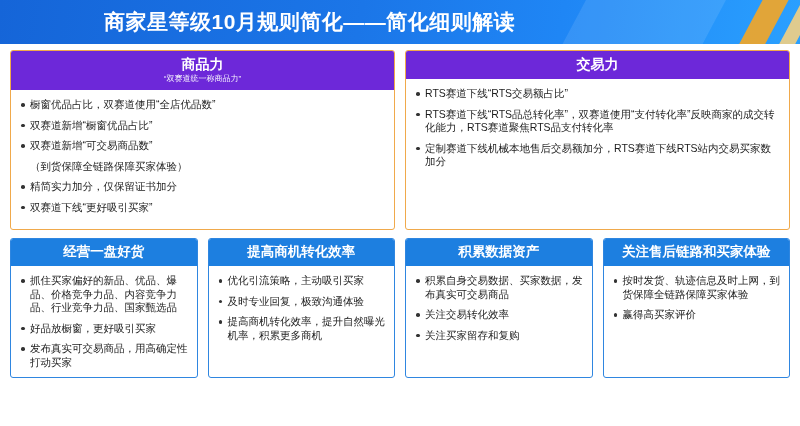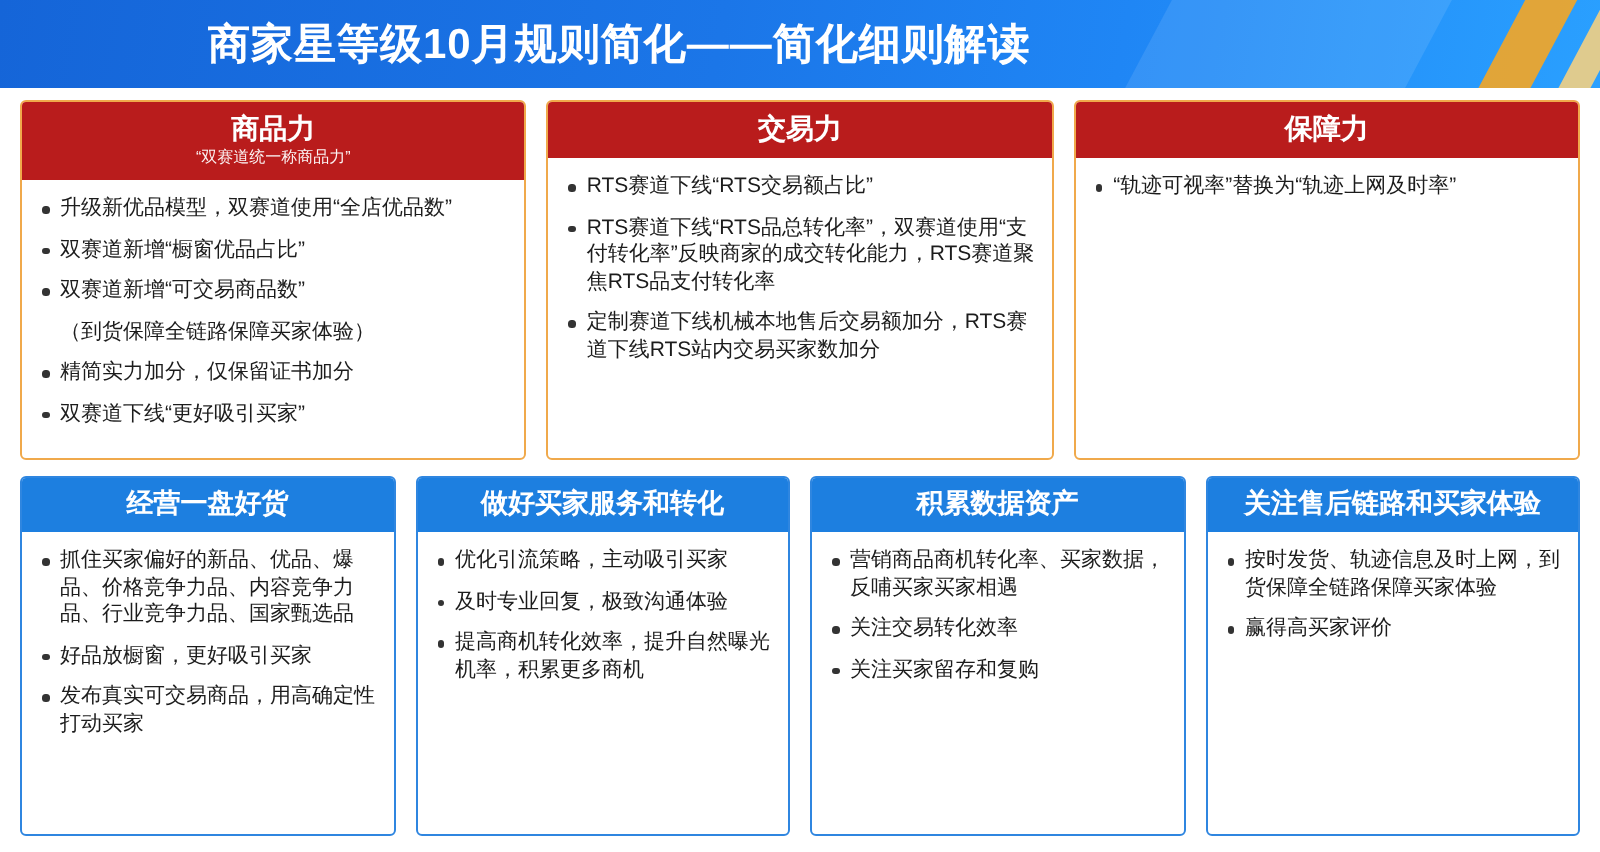--- a/index.html
+++ b/index.html
@@ -36,35 +36,35 @@
     white-space:nowrap;
   }
 
   
   .board{
     position:absolute;left:0;top:44px;width:800px;height:382px;
     padding:6px 10px 10px 10px;box-sizing:border-box;
   }
   .row{display:flex;gap:10px;}
   .row.top{height:180px;margin-bottom:8px;}
-  .row.bottom{height:180px;}
+  .row.bottom{height:140px;}
 
   .card{
     flex:1 1 0;
     border:1px solid #f0a94b;
     border-radius:3px;
     background:#ffffff;
     display:flex;flex-direction:column;
     box-sizing:border-box;
     overflow:hidden;
   }
   .card.blue{border-color:#2f86e0;}
 
   .card-head{
-    background:#b91c1c;
+    background:#6d28d9;
     color:#ffffff;
     text-align:center;
     padding:5px 4px 6px 4px;
   }
   .card.blue .card-head{background:#1d7fe0;}
   .card-head .h-title{
     font-size:14px;font-weight:bold;line-height:16px;
   }
   .card-head .h-sub{
     font-size:8px;line-height:11px;margin-top:1px;opacity:.95;
@@ -110,21 +110,21 @@
   <div class="board">
     <div class="row top">
 
       <div class="card">
         <div class="card-head">
           <div class="h-title">商品力</div>
           <div class="h-sub">“双赛道统一称商品力”</div>
         </div>
         <div class="card-body">
           <ul class="bullets">
-            <li>升级新优品模型，双赛道使用“全店优品数”</li>
+            <li>橱窗优品占比，双赛道使用“全店优品数”</li>
             <li>双赛道新增“橱窗优品占比”</li>
             <li>双赛道新增“可交易商品数”</li>
             <li class="nodot">（到货保障全链路保障买家体验）</li>
             <li>精简实力加分，仅保留证书加分</li>
             <li>双赛道下线“更好吸引买家”</li>
           </ul>
         </div>
       </div>
 
 
@@ -135,69 +135,58 @@
         </div>
         <div class="card-body">
           <ul class="bullets">
             <li>RTS赛道下线“RTS交易额占比”</li>
             <li>RTS赛道下线“RTS品总转化率”，双赛道使用“支付转化率”反映商家的成交转化能力，RTS赛道聚焦RTS品支付转化率</li>
             <li>定制赛道下线机械本地售后交易额加分，RTS赛道下线RTS站内交易买家数加分</li>
           </ul>
         </div>
       </div>
 
-      <div class="card">
-        <div class="card-head">
-          <div class="h-title">保障力</div>
-          <div class="h-sub"></div>
-        </div>
-        <div class="card-body">
-          <ul class="bullets">
-            <li>“轨迹可视率”替换为“轨迹上网及时率”</li>
-          </ul>
-        </div>
-      </div>
 
     </div>
 
     <div class="row bottom">
 
       <div class="card blue">
         <div class="card-head">
           <div class="h-title">经营一盘好货</div>
         </div>
         <div class="card-body">
           <ul class="bullets">
             <li>抓住买家偏好的新品、优品、爆品、价格竞争力品、内容竞争力品、行业竞争力品、国家甄选品</li>
             <li>好品放橱窗，更好吸引买家</li>
             <li>发布真实可交易商品，用高确定性打动买家</li>
           </ul>
         </div>
       </div>
 
       <div class="card blue">
         <div class="card-head">
-          <div class="h-title">做好买家服务和转化</div>
+          <div class="h-title">提高商机转化效率</div>
         </div>
         <div class="card-body">
           <ul class="bullets">
             <li>优化引流策略，主动吸引买家</li>
             <li>及时专业回复，极致沟通体验</li>
             <li>提高商机转化效率，提升自然曝光机率，积累更多商机</li>
           </ul>
         </div>
       </div>
 
       <div class="card blue">
         <div class="card-head">
           <div class="h-title">积累数据资产</div>
         </div>
         <div class="card-body">
           <ul class="bullets">
-            <li>营销商品商机转化率、买家数据，反哺买家买家相遇</li>
+            <li>积累自身交易数据、买家数据，发布真实可交易商品</li>
             <li>关注交易转化效率</li>
             <li>关注买家留存和复购</li>
           </ul>
         </div>
       </div>
 
       <div class="card blue">
         <div class="card-head">
           <div class="h-title">关注售后链路和买家体验</div>
         </div>

